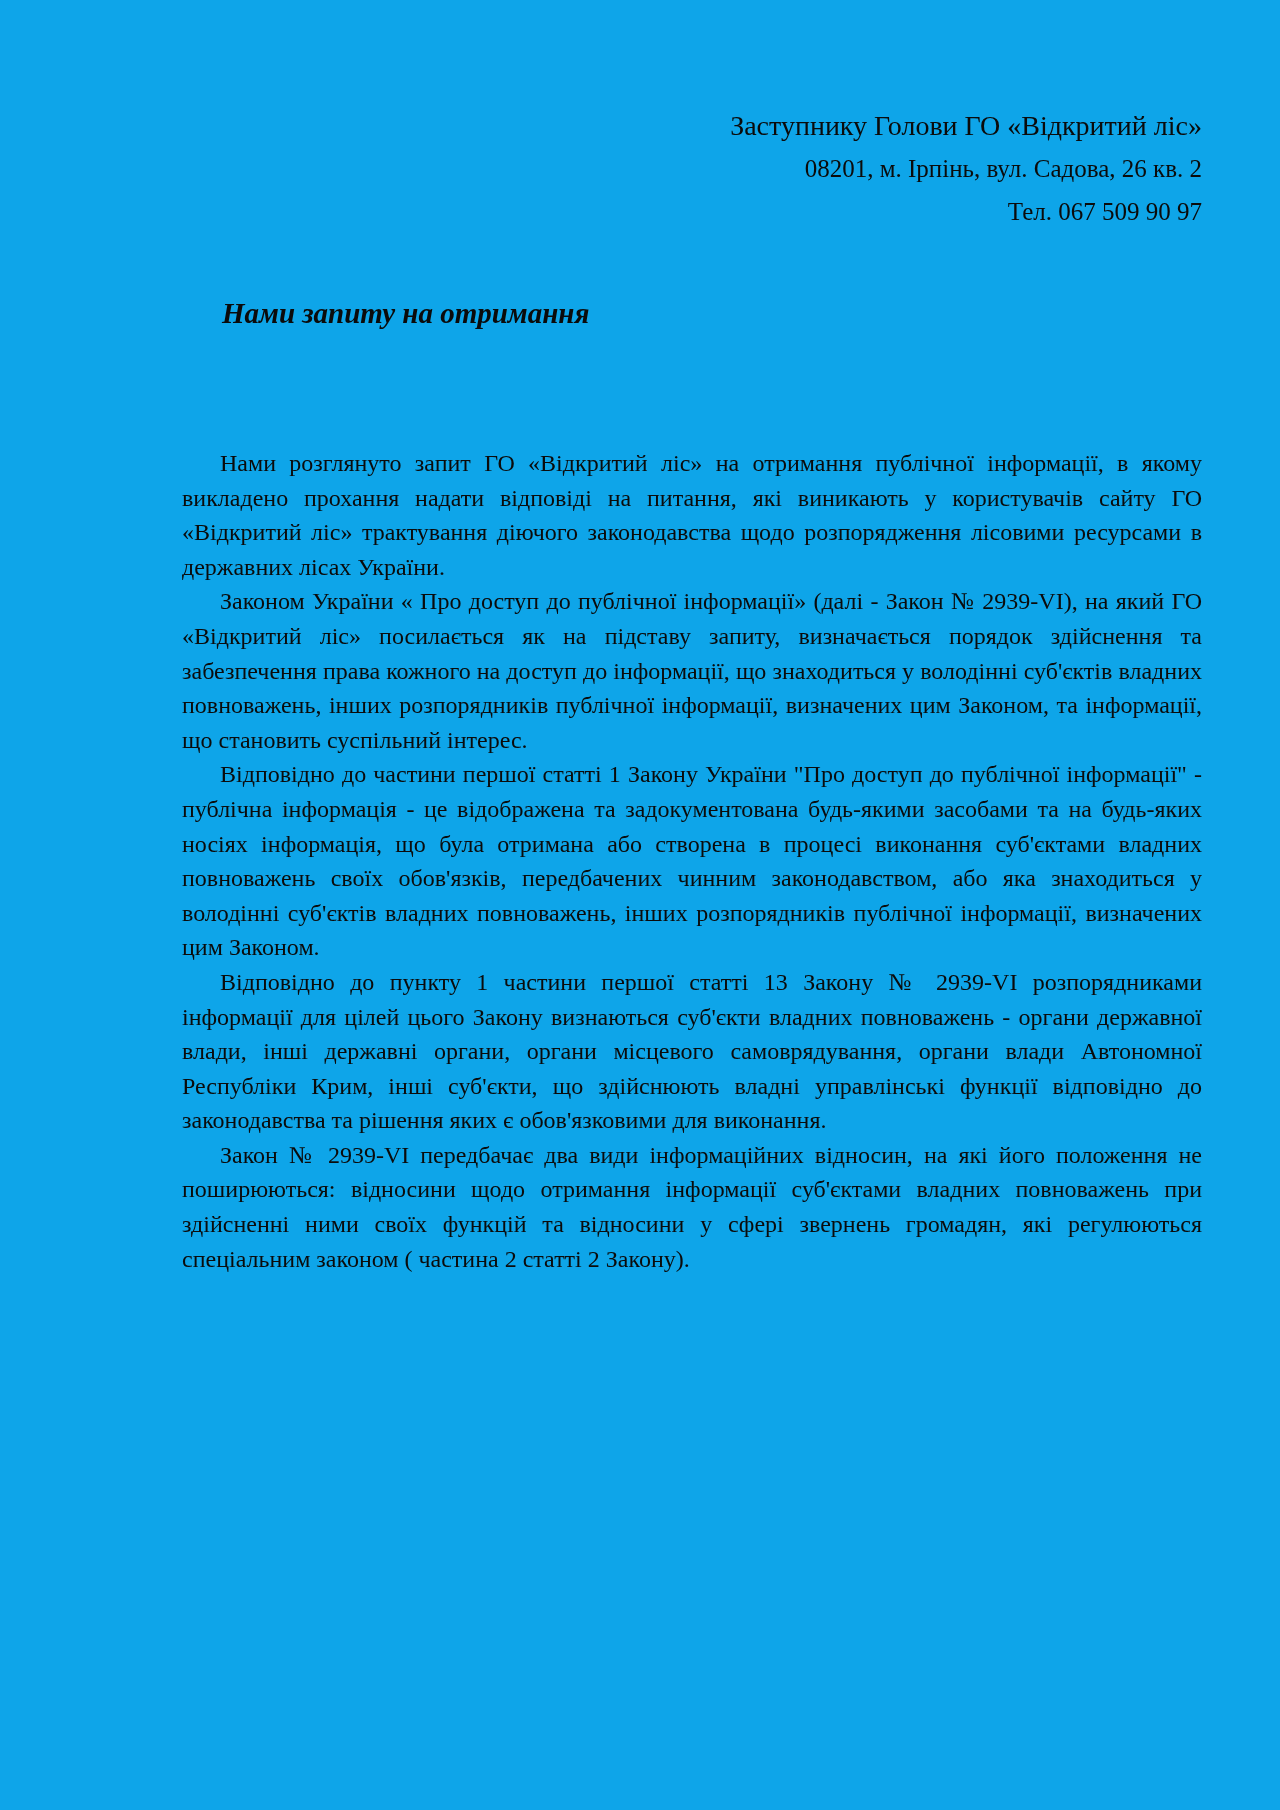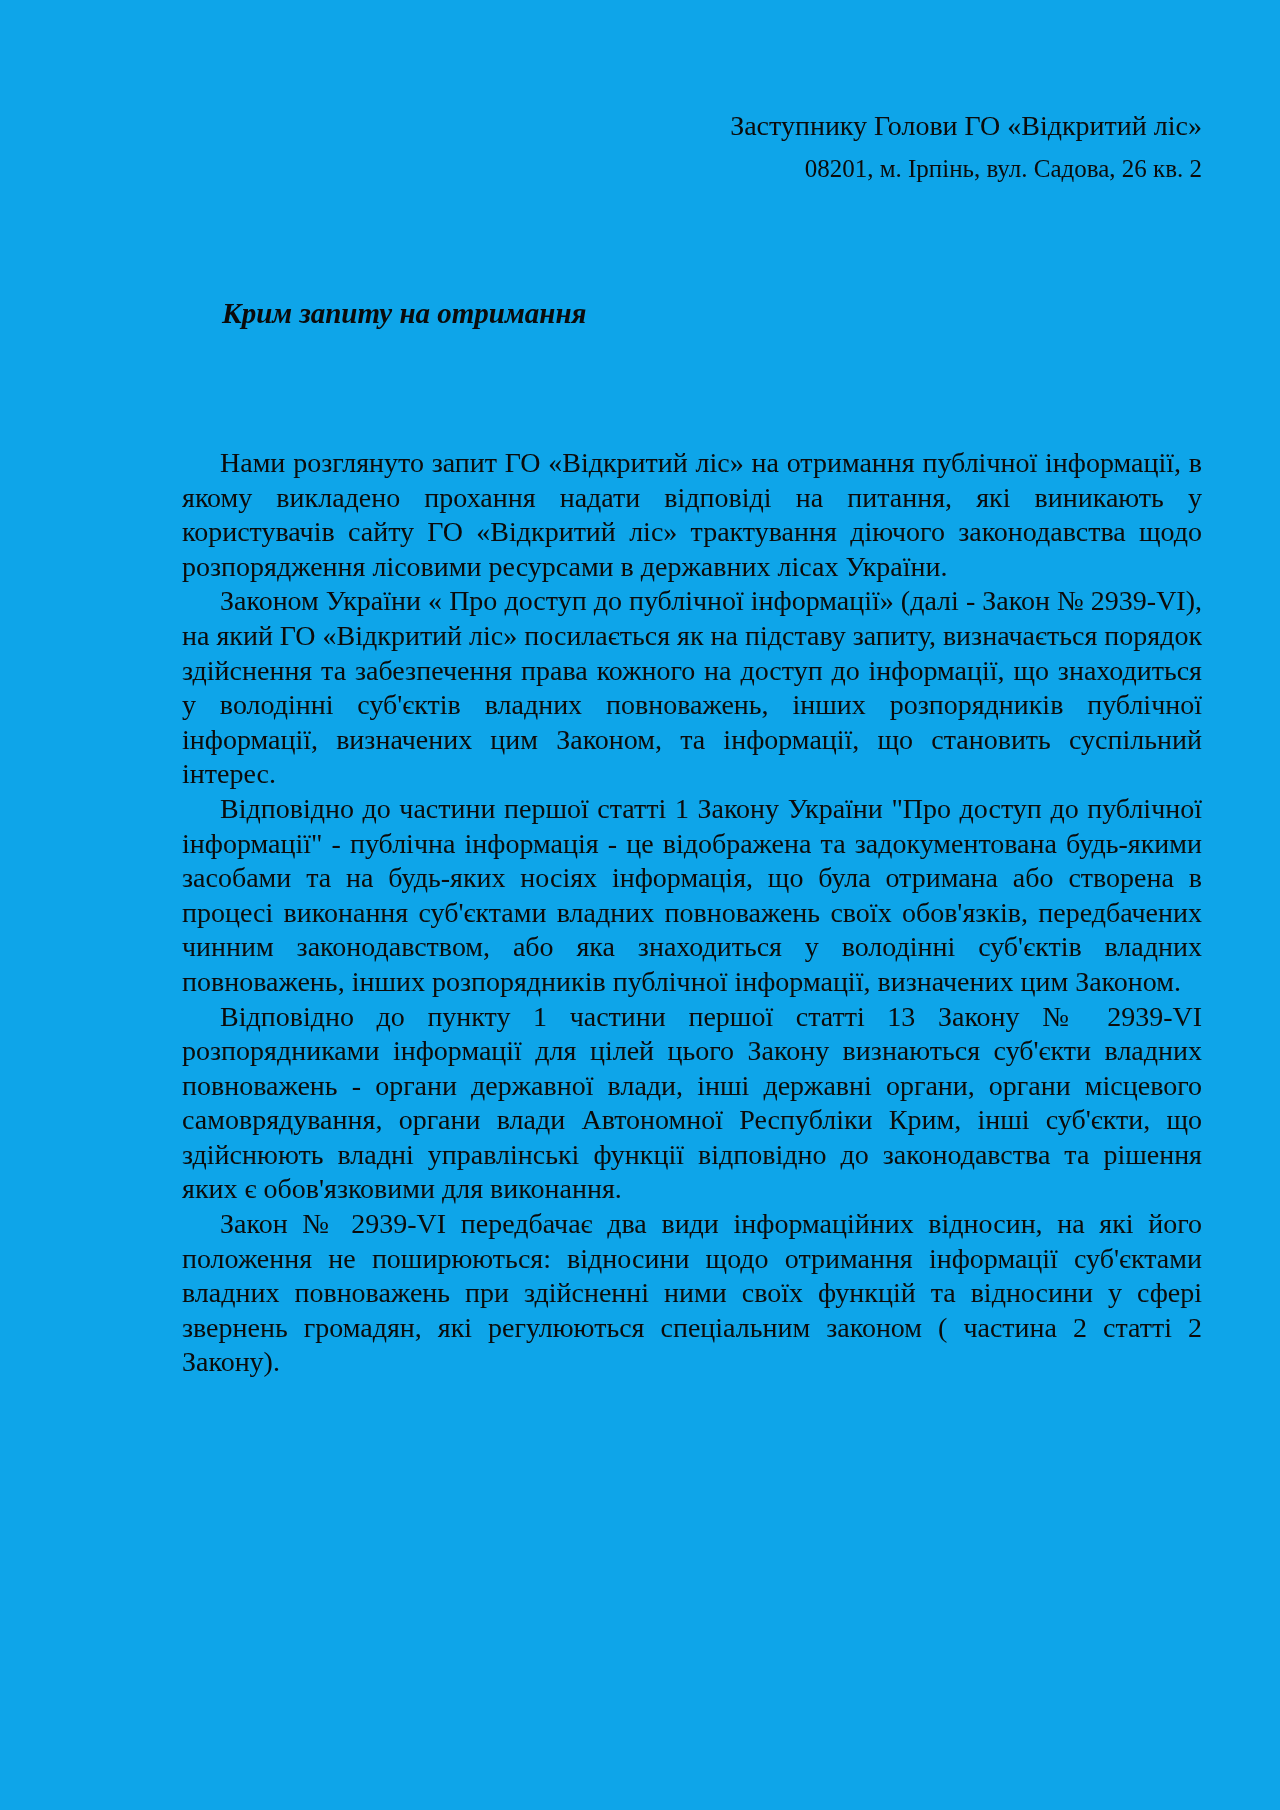--- a/index.html
+++ b/index.html
@@ -35,43 +35,44 @@
     font-weight: bold;
     font-style: italic;
     line-height: 45px;
     white-space: nowrap;
   }
   .letter-body {
     position: absolute;
     left: 182px;
     top: 446px;
     width: 1020px;
-    font-size: 28px;
+    font-size: 24px;
     line-height: 34.6px;
     text-align: justify;
     text-justify: inter-word;
   }
   .letter-body p {
     margin: 0;
     padding: 0;
     text-indent: 38px;
   }
 </style>
 </head>
 <body>
 
 <div class="page">
 
   <div class="recipient">
     <div class="r-lg">Заступнику Голови ГО «Відкритий ліс»</div>
     <div class="r-sm">08201, м. Ірпінь, вул. Садова, 26 кв. 2</div>
+    <div class="r-sm">Тел. 067 509 90 97</div>
   </div>
 
   <div class="subject">
-    <div>Крим запиту на отримання</div>
+    <div>Нами запиту на отримання</div>
   </div>
 
   <div class="letter-body">
     <p>Нами розглянуто запит ГО «Відкритий ліс» на отримання публічної інформації, в якому викладено прохання надати відповіді на питання, які виникають у користувачів сайту ГО «Відкритий ліс» трактування діючого законодавства щодо розпорядження лісовими ресурсами в державних лісах України.</p>
     <p>Законом України « Про доступ до публічної інформації» (далі - Закон № 2939-VI), на який ГО «Відкритий ліс» посилається як на підставу запиту, визначається порядок здійснення та забезпечення права кожного на доступ до інформації, що знаходиться у володінні суб'єктів владних повноважень, інших розпорядників публічної інформації, визначених цим Законом, та інформації, що становить суспільний інтерес.</p>
     <p>Відповідно до частини першої статті 1 Закону України "Про доступ до публічної інформації" - публічна інформація - це відображена та задокументована будь-якими засобами та на будь-яких носіях інформація, що була отримана або створена в процесі виконання суб'єктами владних повноважень своїх обов'язків, передбачених чинним законодавством, або яка знаходиться у володінні суб'єктів владних повноважень, інших розпорядників публічної інформації, визначених цим Законом.</p>
     <p>Відповідно до пункту 1 частини першої статті 13 Закону № 2939-VI розпорядниками інформації для цілей цього Закону визнаються суб'єкти владних повноважень - органи державної влади, інші державні органи, органи місцевого самоврядування, органи влади Автономної Республіки Крим, інші суб'єкти, що здійснюють владні управлінські функції відповідно до законодавства та рішення яких є обов'язковими для виконання.</p>
     <p>Закон № 2939-VI передбачає два види інформаційних відносин, на які його положення не поширюються: відносини щодо отримання інформації суб'єктами владних повноважень при здійсненні ними своїх функцій та відносини у сфері звернень громадян, які регулюються спеціальним законом ( частина 2 статті 2 Закону).</p>
   </div>
 

